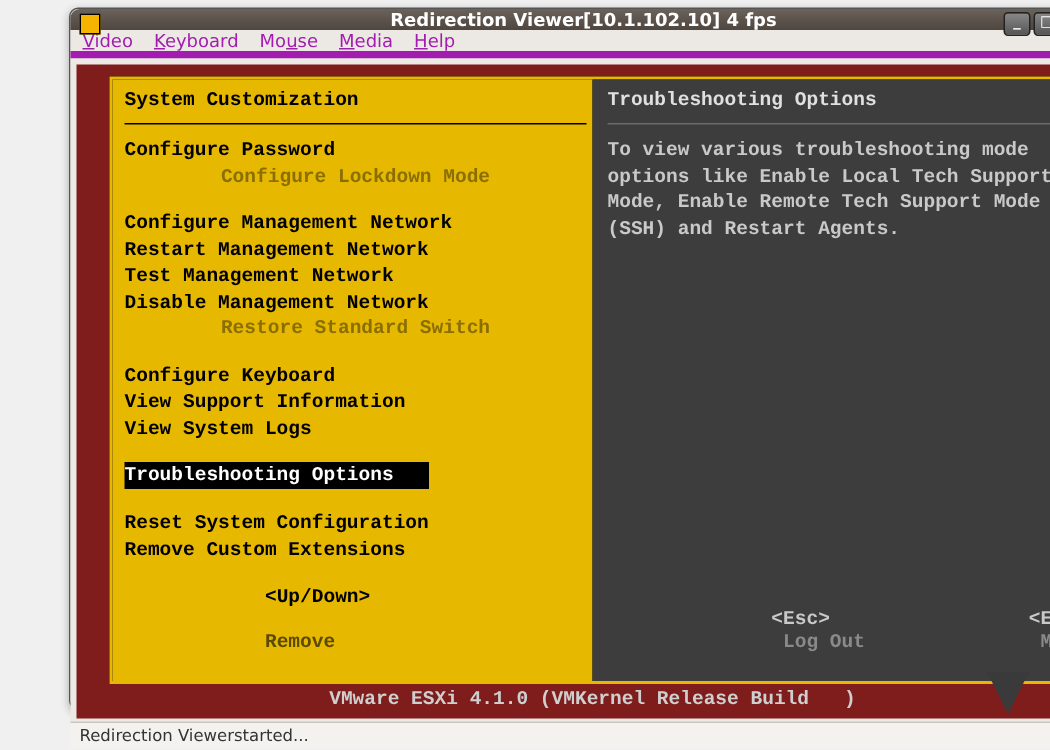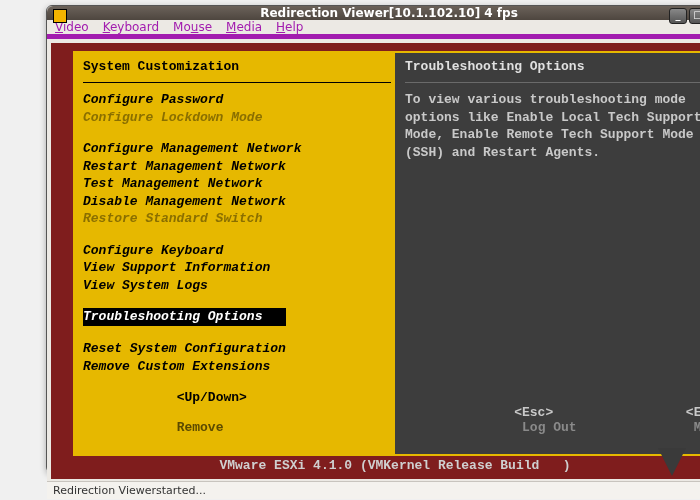--- a/index.html
+++ b/index.html
@@ -125,23 +125,22 @@
     height: 1px;
     background: #000;
     margin: 8px 0;
   }
   .right .divider { background: #6a6a6a; }
   .menu-item {
     white-space: pre;
     font-weight: bold;
     color: #000;
     line-height: 1.35;
-    font-style: italic;
-  }
-  .menu-item.disabled { color: #8a6f00; }
+  }
+  .menu-item.disabled { color: #8a6f00; text-align: center; }
   .menu-item.selected {
     background: #000;
     color: #fff;
     display: inline-block;
     padding-right: 24px;
   }
   .right-body {
     font-weight: bold;
     line-height: 1.35;
     white-space: pre-line;

